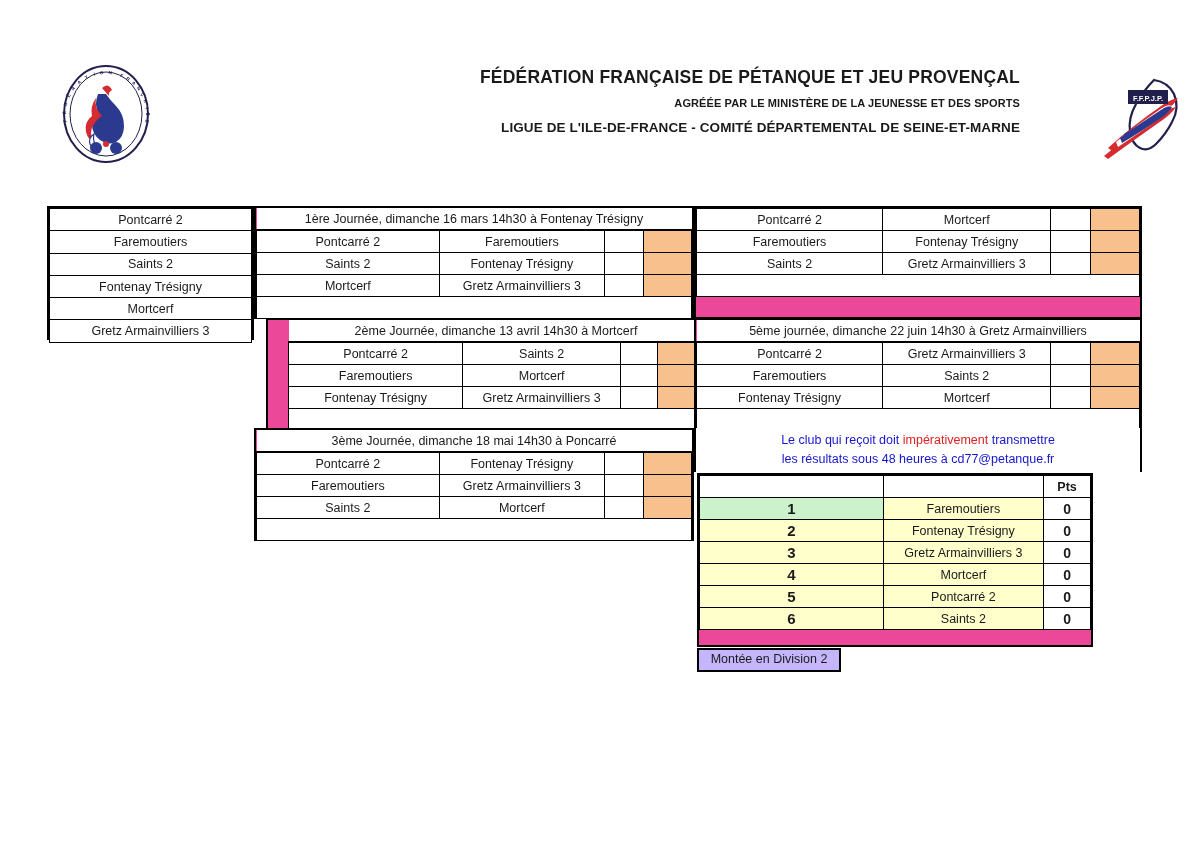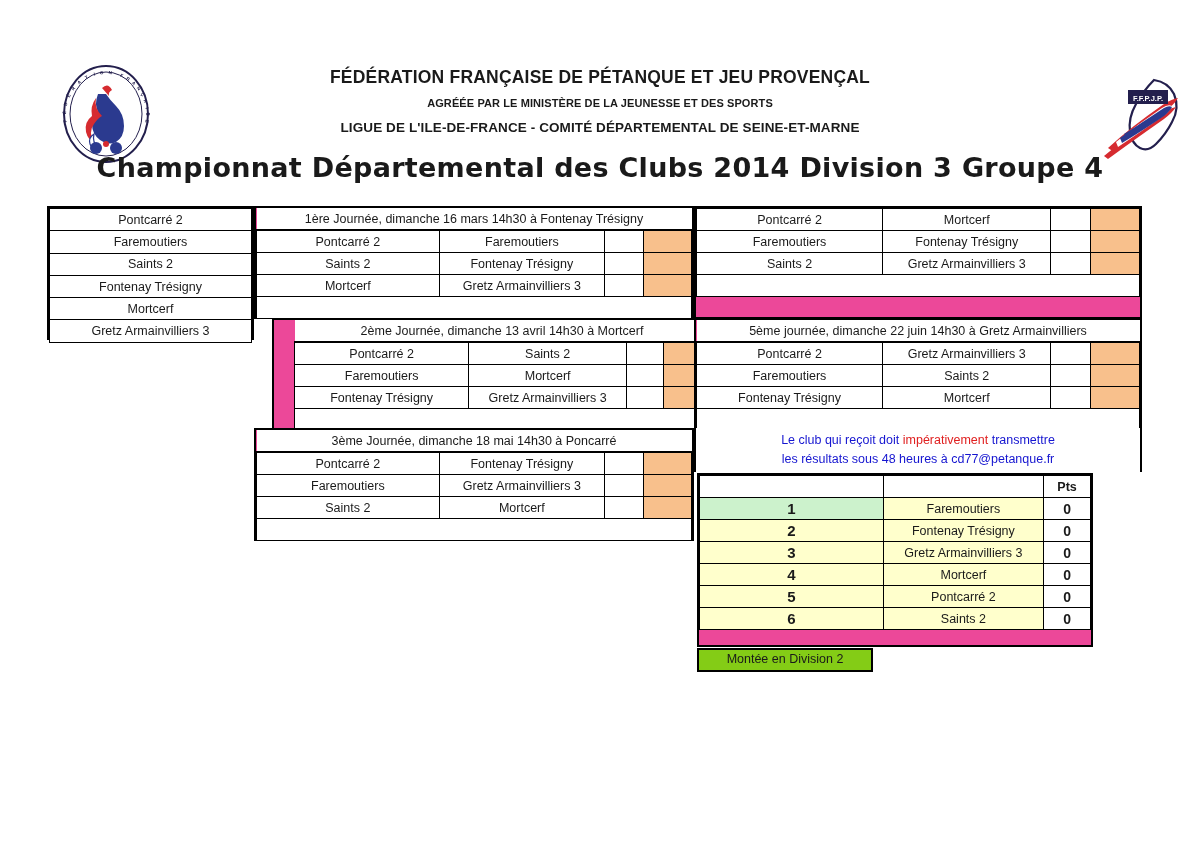--- a/index.html
+++ b/index.html
@@ -30,21 +30,21 @@
   }
   .logo-right {
     position: absolute;
     left: 1094px; top: 72px;
     width: 100px; height: 96px;
   }
   .fed-titles {
     position: absolute;
     left: 180px; top: 66px;
     width: 840px;
-    text-align: center;
+    text-align: right;
   }
   .fed-line1 {
     font-size: 17.5px;
     font-weight: bold;
     letter-spacing: 0.2px;
     line-height: 22px;
     white-space: nowrap;
   }
   .fed-line2 {
     font-size: 11px;
@@ -128,21 +128,21 @@
     border-left: none;
     border-right: none;
     border-bottom: none;
     border-top: 2.5px solid #000;
     height: 19px;
   }
 
   
   .j1 { left: 254px; top: 206px; width: 440px; height: 113px; }
   .j4 { left: 694px; top: 206px; width: 448px; height: 113px; }
-  .j2 { left: 272px; top: 318px; width: 440px; height: 113px; padding-left: 20px; }
+  .j2 { left: 266px; top: 318px; width: 440px; height: 113px; padding-left: 20px; }
   .j5 { left: 694px; top: 318px; width: 448px; height: 113px; }
   .j3 { left: 254px; top: 428px; width: 440px; height: 113px; }
 
   
   .notice {
     position: absolute;
     left: 694px; top: 428px;
     width: 448px; height: 44px;
     box-sizing: border-box;
     border-left: 2.5px solid #000;
@@ -183,24 +183,24 @@
     background: #ffffcc;
   }
   .cl-row td.rk.promo { background: #ccf2cc; }
   .cl-row td.team { background: #ffffcc; font-size: 12.5px; }
   .cl-row td.pts { background: #ffffff; font-size: 14px; font-weight: bold; }
 
   
   .legend {
     position: absolute;
     left: 697px; top: 648px;
-    width: 176px; height: 24px;
+    width: 144px; height: 24px;
     box-sizing: border-box;
     border: 2.5px solid #000;
-    background: #84cc16;
+    background: #c4b5fd;
     text-align: center;
     font-size: 12.5px;
     line-height: 19px;
   }
 </style>
 </head>
 <body>
 
 <div class="header">
 
@@ -253,21 +253,20 @@
       <path d="M22 70 q22 -18 46 -34 q6 -4 10 -2 q-2 5 -9 10 q-24 17 -45 31 z" fill="#ffffff"></path>
       <path d="M26 66 q22 -16 44 -30 q5 -3 8 -1 q-2 4 -8 9 q-22 15 -42 27 z" fill="#2b3a8f"></path>
       <path d="M30 62 q20 -12 36 -22 q-14 16 -32 26 z" fill="#2b3a8f"></path>
       <rect x="34" y="18" width="40" height="14" fill="#231f4d"></rect>
       <g fill="#ffffff" font-size="7.5" font-weight="bold" font-family="'Liberation Sans',sans-serif">
         <text x="54" y="29" text-anchor="middle">F.F.P.J.P.</text>
       </g>
     </svg>
   </div>
 
-  <div class="main-title">Championnat Départemental des Clubs 2014 Division 3 Groupe 4</div>
 </div>
 
 <div class="blk teams-blk">
   <table class="grid">
     <tbody>
       <tr>
           <td>Pontcarré 2</td>
         </tr>
       <tr>
           <td>Faremoutiers</td>

